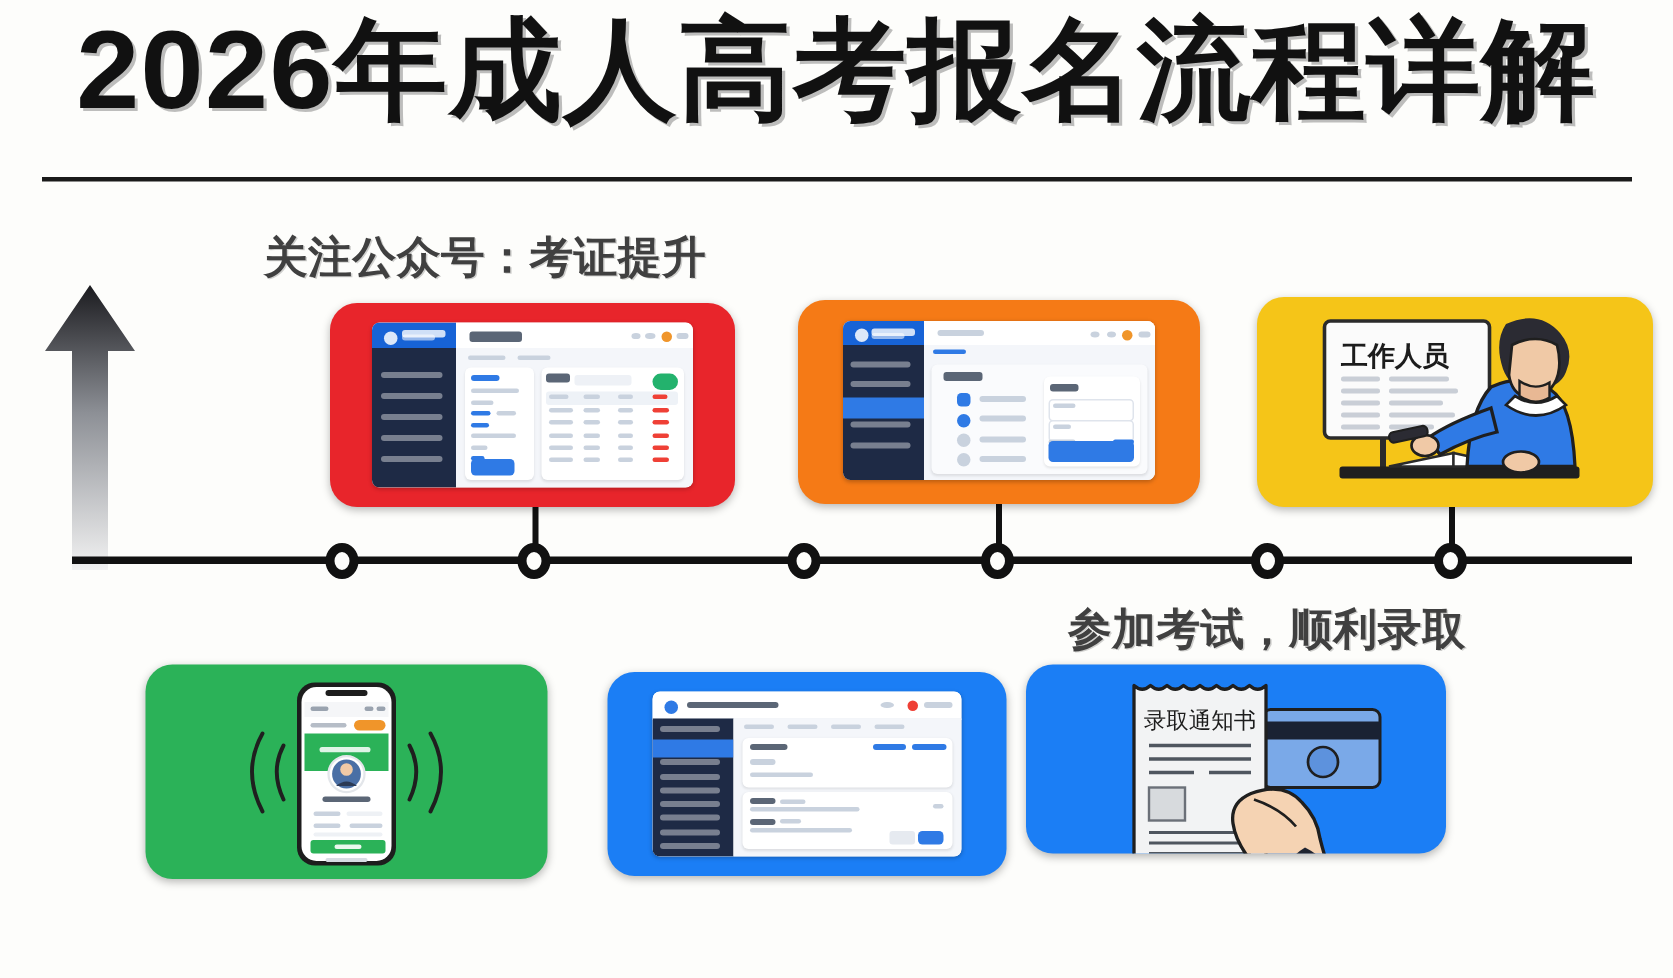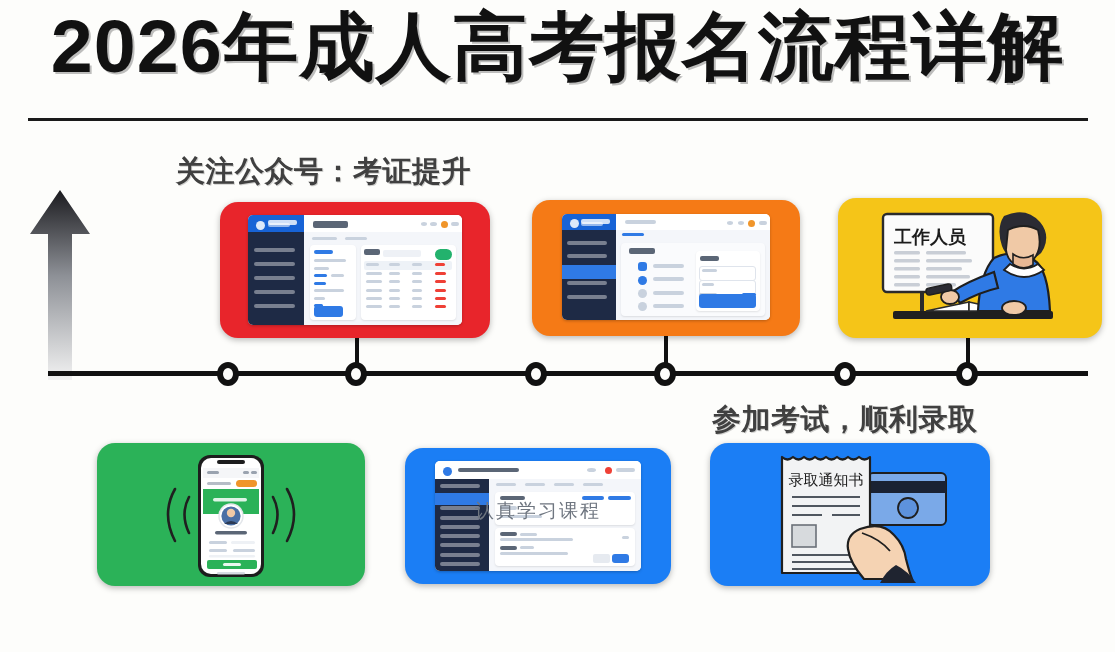--- a/index.html
+++ b/index.html
@@ -380,24 +380,23 @@
           <div class="bar" style="left:4%;top:26%;width:52%;height:3px;"></div>
           <div class="bar" style="right:4%;top:20%;width:5%;height:3px;"></div>
           <div class="bar dark" style="left:4%;top:46%;width:12%;height:4px;"></div>
           <div class="bar" style="left:18%;top:47%;width:10%;height:3px;"></div>
           <div class="bar" style="left:4%;top:62%;width:48%;height:3px;"></div>
           <div class="bar" style="right:18%;bottom:10%;width:12%;height:9px;background:#e6eaf0;border-radius:2px;"></div>
           <div class="btn-blue" style="right:4%;bottom:10%;width:12%;height:9px;"></div>
         </div>
       </div>
     </div>
-    <div class="overlay-text" style="top:50px;">认真学习课程</div>
-  </div>
-
-  <div class="card" style="left:710px;top:443px;width:280px;height:143px;background:#1b7ef5;">
+  </div>
+
+  <div class="card" style="left:684px;top:443px;width:280px;height:126px;background:#1b7ef5;">
     <svg class="card-inner" viewBox="0 0 280 143">
 
       <rect x="158" y="30" width="78" height="52" rx="5" fill="#7aa9e8" stroke="#1f1f1f" stroke-width="2"></rect>
       <rect x="158" y="38" width="78" height="12" fill="#1a2233"></rect>
       <circle cx="198" cy="65" r="10" fill="#5d92dd" stroke="#1f1f1f" stroke-width="1.8"></circle>
 
       <path d="M72 14 l0 116 l88 0 l0 -116 q-5.5 5 -11 0 q-5.5 5 -11 0 q-5.5 5 -11 0 q-5.5 5 -11 0 q-5.5 5 -11 0 q-5.5 5 -11 0 q-5.5 5 -11 0 q-5.5 5 -11 0 Z" fill="#f2f3f4" stroke="#1f1f1f" stroke-width="2.2" stroke-linejoin="round"></path>
       <text x="116" y="42" text-anchor="middle" font-family="'Liberation Sans',sans-serif" font-size="15" font-weight="400" fill="#1c1c1c">录取通知书</text>
       <g stroke="#4f565f" stroke-width="2.2">
         <line x1="82" y1="54" x2="150" y2="54"></line>

